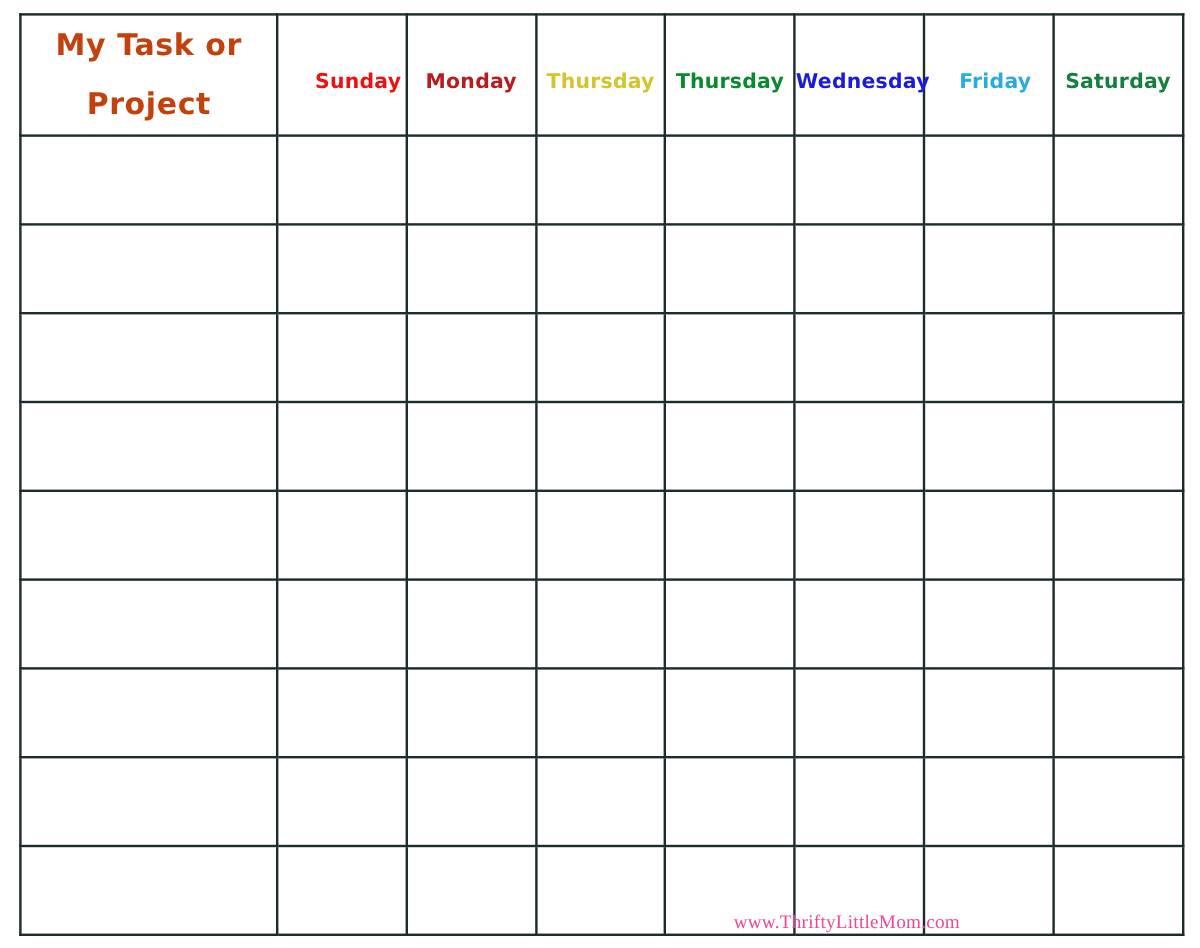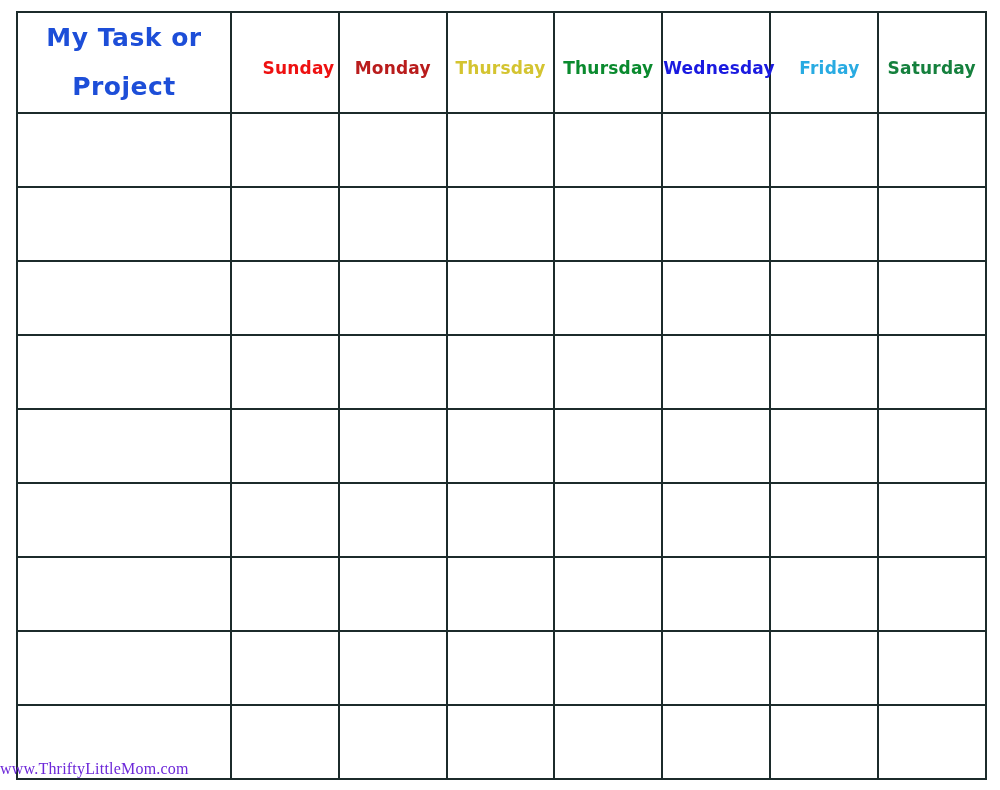--- a/index.html
+++ b/index.html
@@ -52,21 +52,21 @@
 
   td.task-head {
     background: #FDE900;
     line-height: 1.45;
   }
   .task-head-text {
     display: block;
     font-family: "DejaVu Sans", sans-serif;
     font-weight: bold;
     font-size: 25px;
-    color: #1d4ed8;
+    color: #c2410c;
     letter-spacing: 0.5px;
     padding: 0 6px;
     text-align: center;
   }
   .task-head-text .line2 { display: block; margin-top: 12px; }
 
   td.day-head {
     background: #ffffff;
     vertical-align: top;
   }
@@ -86,24 +86,24 @@
   td.cyan   { background: #BFF9FA; }
   td.yellow { background: #FDE900; }
   td.white  { background: #ffffff; }
 
   
   .footer {
     position: absolute;
     left: 0;
     top: 760px;
     width: 800px;
-    text-align: left;
+    text-align: right;
     font-family: "Liberation Serif", serif;
     font-size: 16px;
-    color: #6d28d9;
+    color: #ec4899;
     letter-spacing: 0.2px;
   }
 </style>
 </head>
 <body>
 
 <div id="sheet">
 
   <table class="planner">
     <colgroup>

